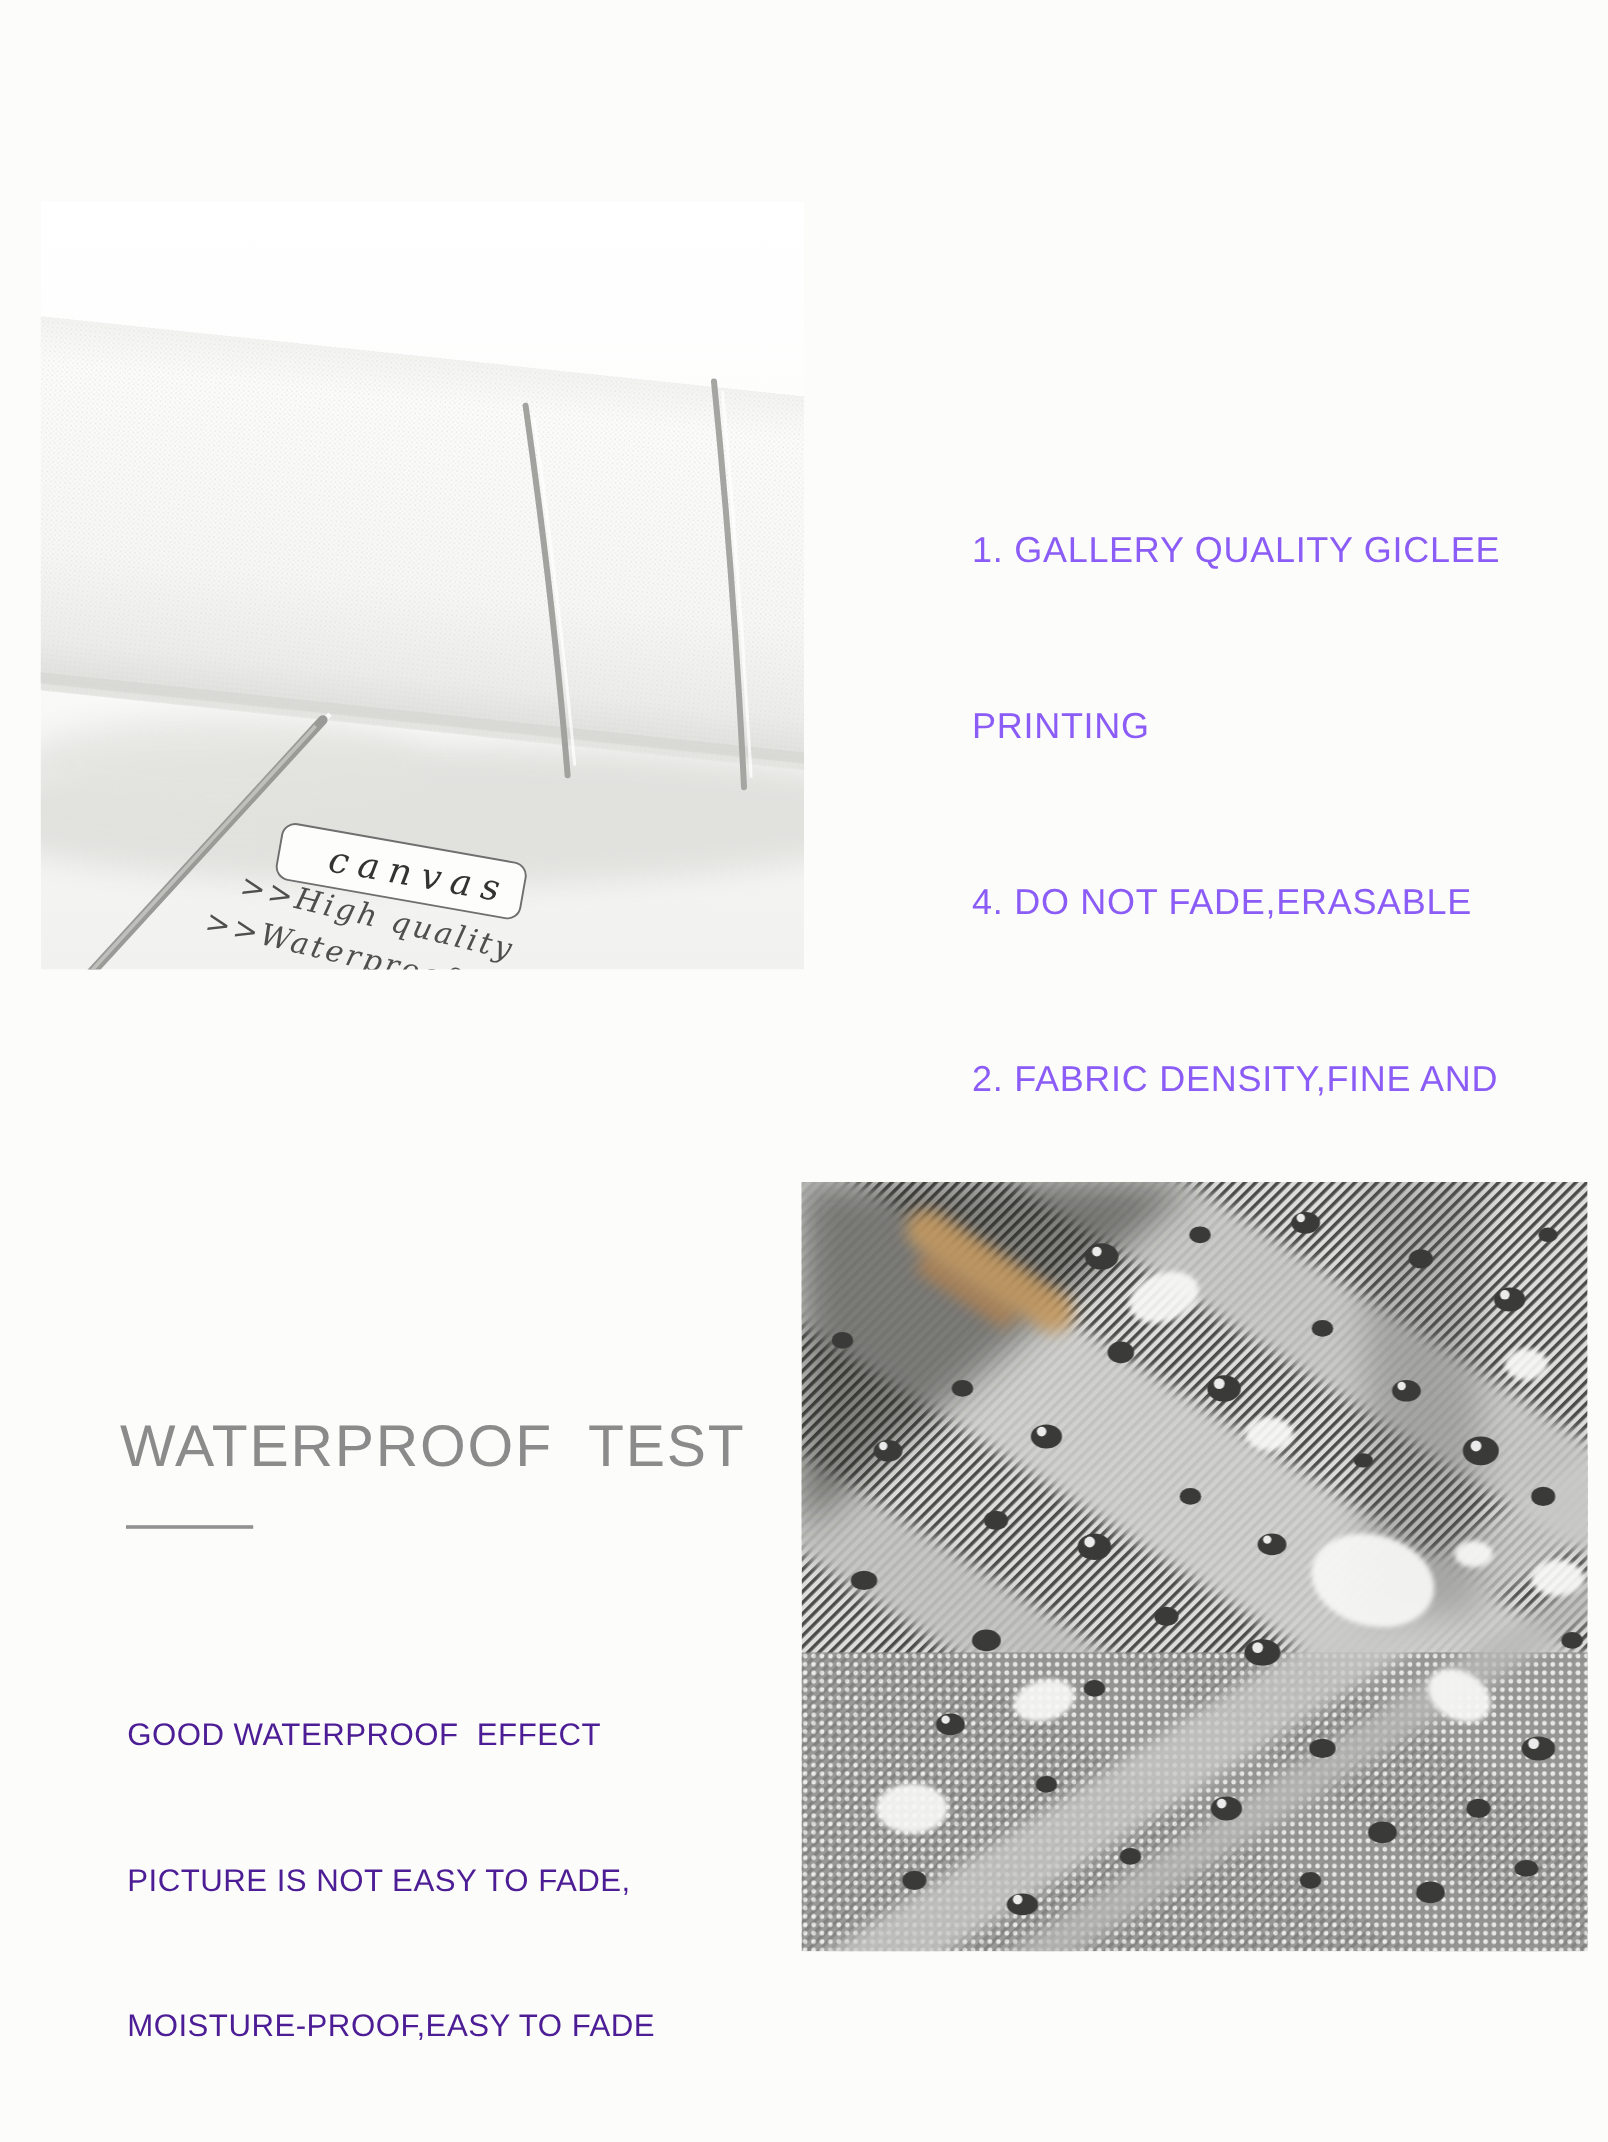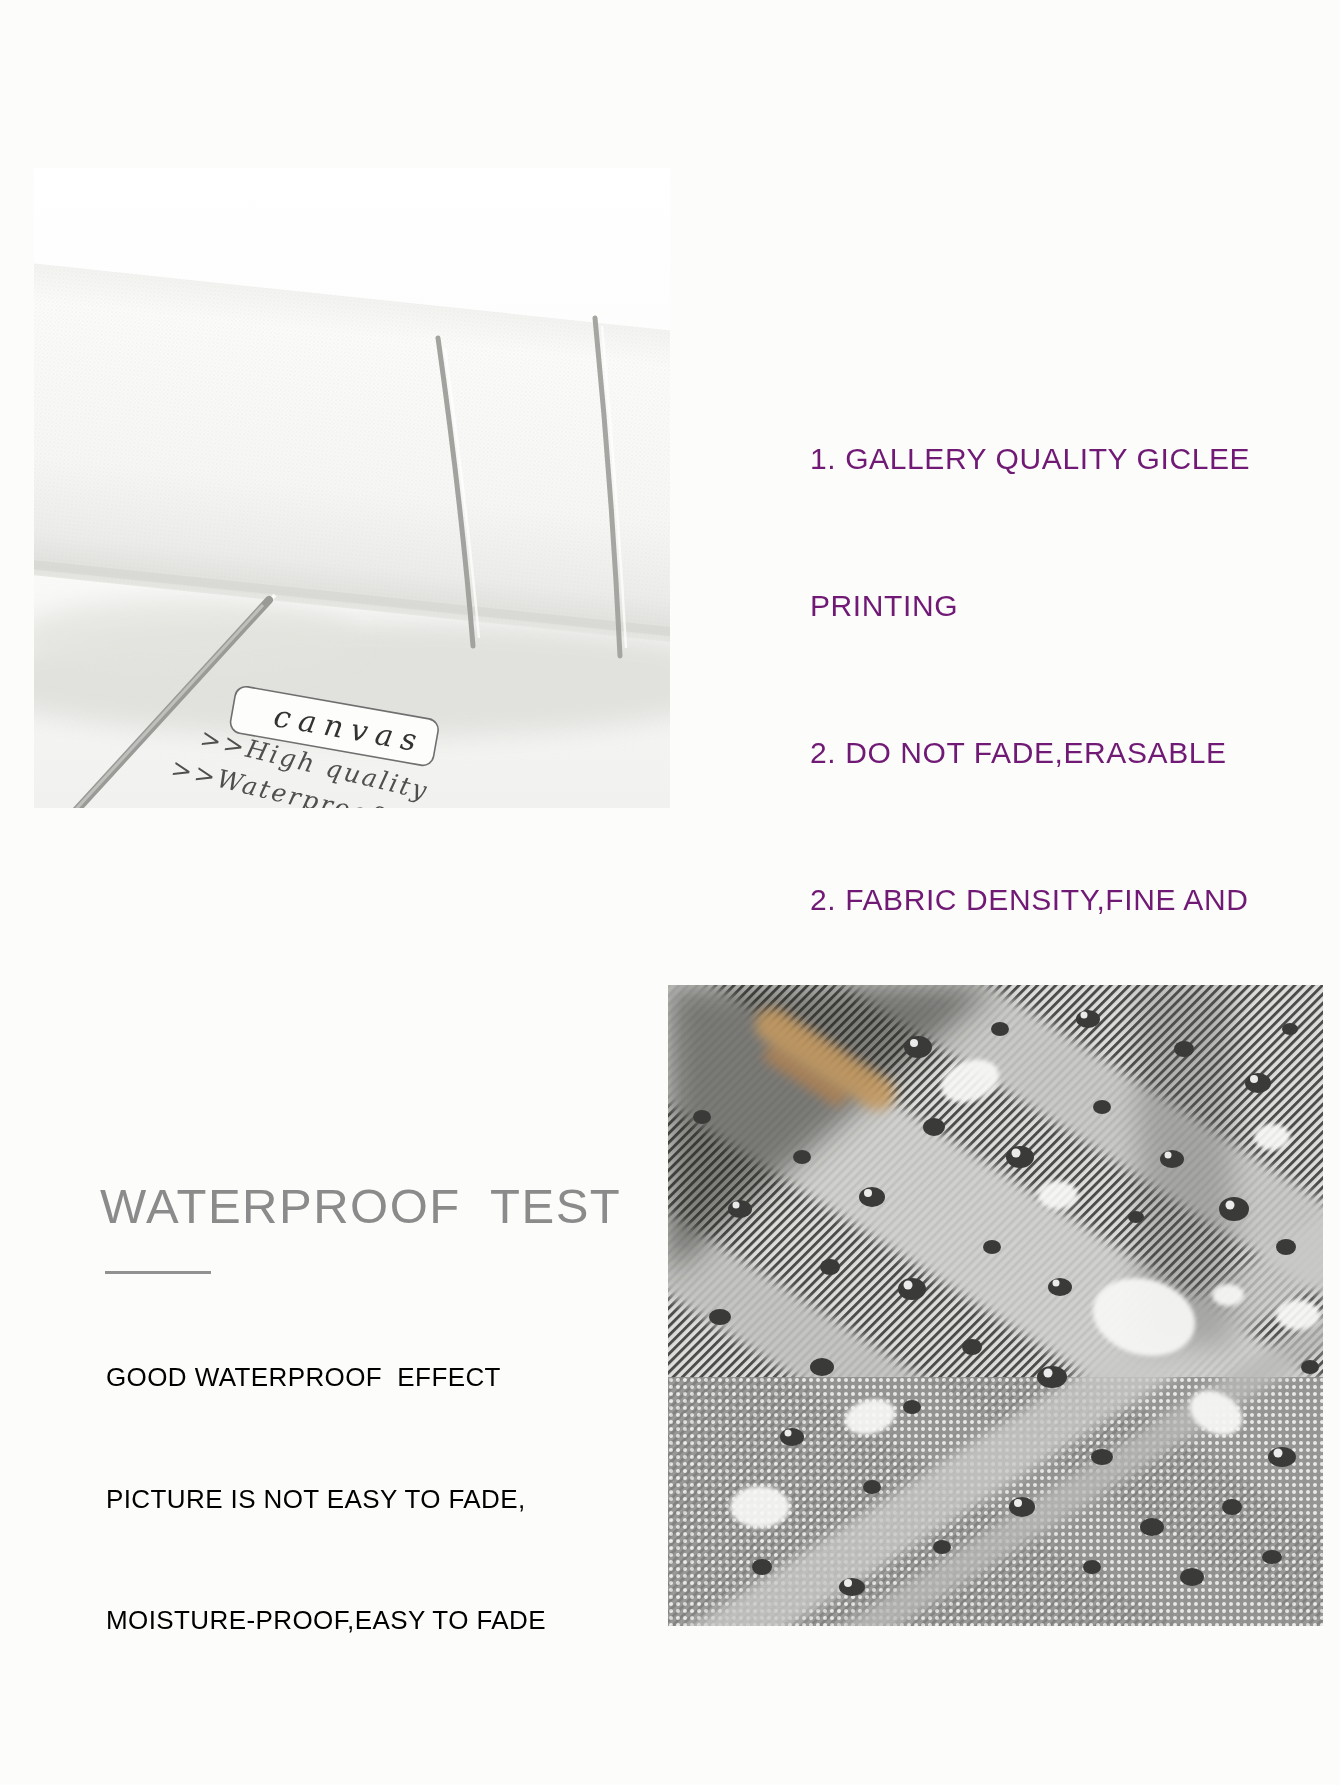--- a/index.html
+++ b/index.html
@@ -7,33 +7,33 @@
     width:1340px;height:1785px;position:relative;overflow:hidden;
     background:#fcfcfb;
     font-family:"Liberation Sans",sans-serif;
   }
   .photo{position:absolute;display:block;}
   #photo-canvas-roll{left:34px;top:168px;width:636px;height:640px;}
   #photo-waterproof{left:668px;top:985px;width:655px;height:641px;}
   .features{
     position:absolute;left:810px;top:336px;width:480px;
     font-size:30px;line-height:49px;letter-spacing:0.6px;
-    color:#701a75;white-space:pre;
+    color:#8b5cf6;white-space:pre;
   }
   .wp-heading{
     position:absolute;left:100px;top:1178px;
     font-size:49px;letter-spacing:1.5px;color:#8b8b8b;white-space:pre;
   }
   .wp-divider{
     position:absolute;left:105px;top:1271px;width:106px;height:3px;background:#919191;
   }
   .wp-body{
-    position:absolute;left:106px;top:1276px;width:520px;
+    position:absolute;left:106px;top:1344px;width:520px;
     font-size:26px;line-height:40.5px;letter-spacing:0.4px;
-    color:#000000;white-space:pre;
+    color:#4c1d95;white-space:pre;
   }
   svg text{font-family:"DejaVu Serif",serif;}
 </style>
 </head>
 <body>
 
 <svg id="photo-canvas-roll" class="photo" viewBox="0 0 636 640">
   <defs>
     <linearGradient id="p1bg" x1="0" y1="0" x2="0" y2="1">
       <stop offset="0" stop-color="#ffffff"></stop>
@@ -89,21 +89,21 @@
     <text x="0" y="22" font-size="25" font-style="italic" letter-spacing="2.5" fill="#4f4f4f">&gt;&gt;High quality</text>
   </g>
   <g transform="translate(141,586) rotate(13.5)">
     <text x="0" y="22" font-size="25" font-style="italic" letter-spacing="2.5" fill="#4f4f4f">&gt;&gt;Waterproof</text>
   </g>
 </svg>
 
 <div class="features">
   <div>1. GALLERY QUALITY GICLEE</div>
   <div>PRINTING</div>
-  <div>2. DO NOT FADE,ERASABLE</div>
+  <div>4. DO NOT FADE,ERASABLE</div>
   <div>2. FABRIC DENSITY,FINE AND</div>
   <div>SMOOTH SURFACE</div>
   <div>4. COMING OFF THE PRESS</div>
   <div>WITH UV RESISTANT</div>
 </div>
 
 <div class="wp-heading">WATERPROOF  TEST</div>
 <div class="wp-divider"></div>
 <div class="wp-body">
   <div>GOOD WATERPROOF  EFFECT</div>

